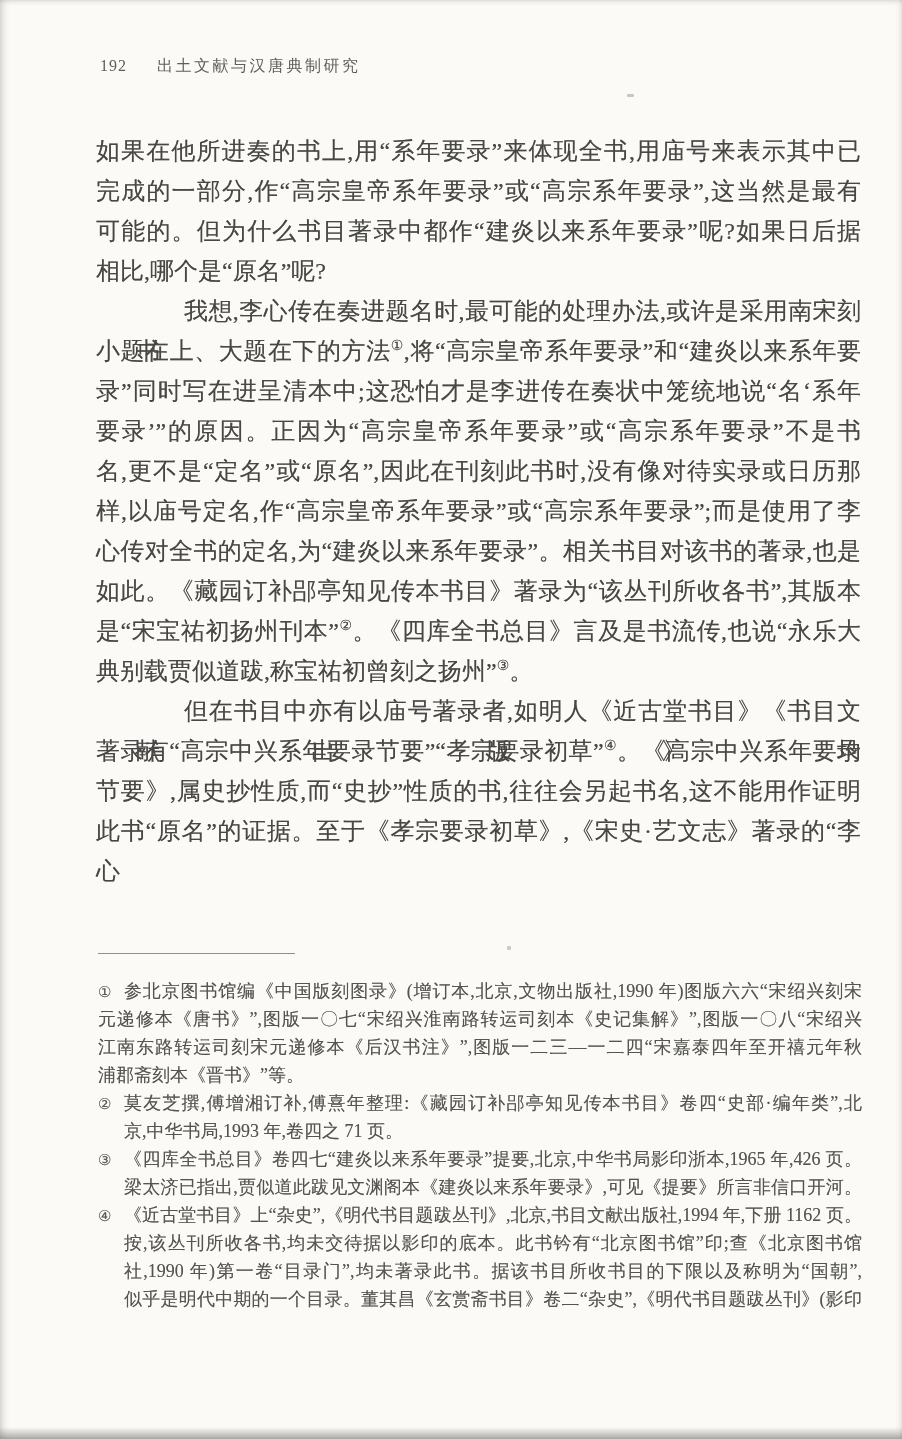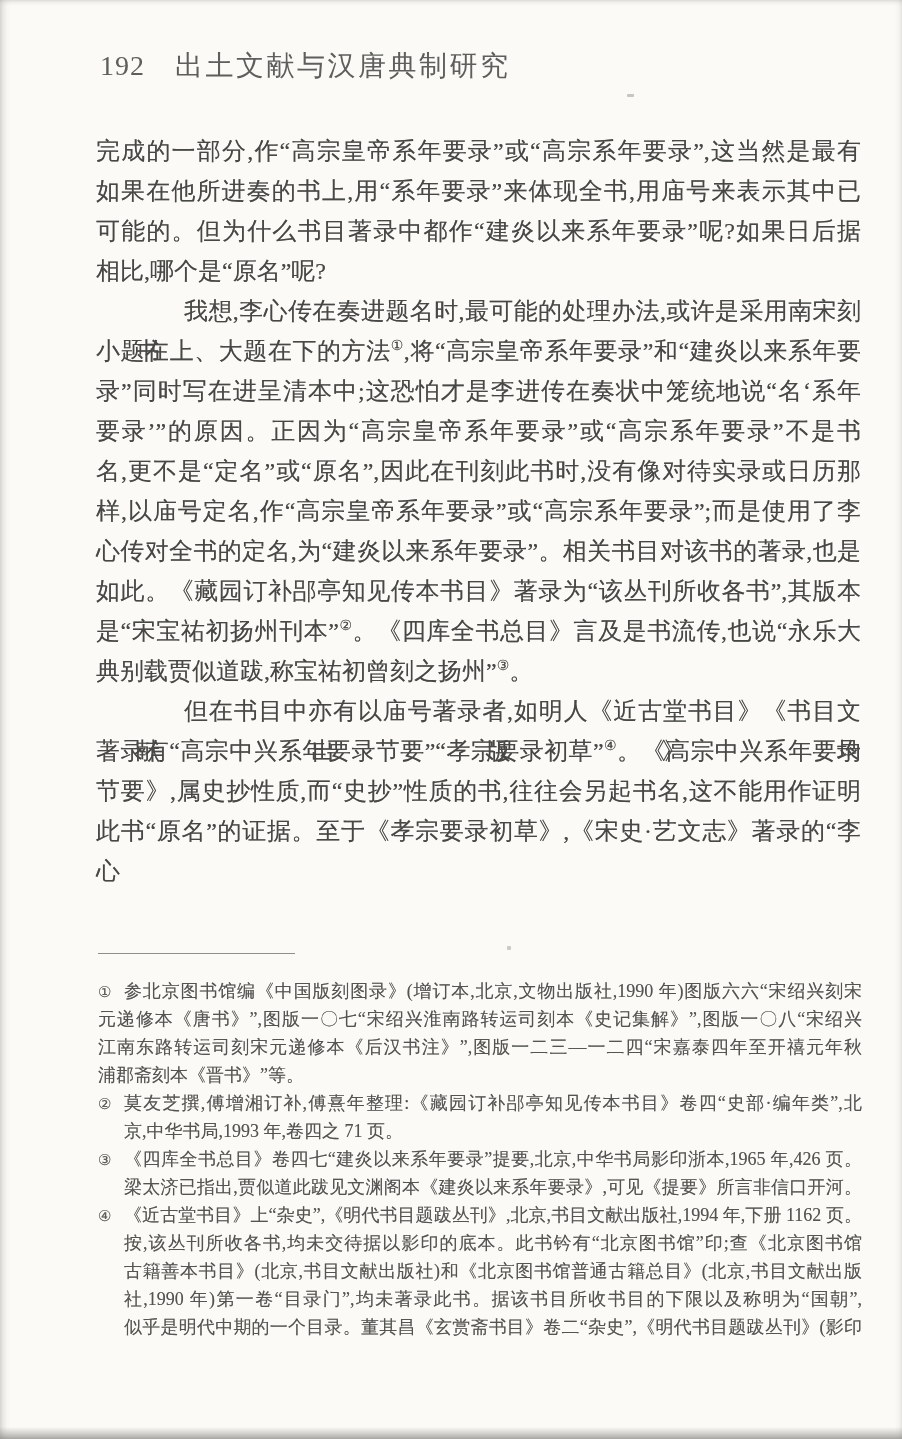--- a/index.html
+++ b/index.html
@@ -16,21 +16,21 @@
       inset -4px 0 7px -4px rgba(60,60,58,.20),
       inset 0 4px 6px -4px rgba(60,60,58,.15);
   }
   .bottom-edge {
     position: absolute; left: 0; right: 0; bottom: 0; height: 12px;
     background: linear-gradient(180deg, rgba(130,130,127,0), rgba(120,120,117,.60));
   }
   .header {
     position: absolute; top: 52px; left: 100px;
     display: flex; align-items: flex-end;
-    color: #5e5e5c; font-size: 28px; line-height: 28px;
+    color: #5e5e5c; font-size: 16px; line-height: 28px;
   }
   .pagenum { letter-spacing: 1px; }
   .booktitle { margin-left: 30px; letter-spacing: 2.5px; }
   .bodytext {
     position: absolute; top: 131px; left: 96px; width: 765px;
     color: #474745; font-size: 24px;
     text-shadow: 0 0 .5px rgba(90,90,88,.55);
   }
   .line {
     line-height: 40px; height: 40px; overflow: visible; white-space: nowrap;
@@ -68,22 +68,22 @@
 <body>
 
 <div class="page">
 
   <div class="header">
     <span class="pagenum">192</span>
     <span class="booktitle">出土文献与汉唐典制研究</span>
   </div>
 
   <div class="bodytext">
+    <div class="line">如果在他所进奏的书上,用“系年要录”来体现全书,用庙号来表示其中已</div>
     <div class="line">完成的一部分,作“高宗皇帝系年要录”或“高宗系年要录”,这当然是最有</div>
-    <div class="line">如果在他所进奏的书上,用“系年要录”来体现全书,用庙号来表示其中已</div>
     <div class="line">可能的。但为什么书目著录中都作“建炎以来系年要录”呢?如果日后据</div>
     <div class="line short">相比,哪个是“原名”呢?</div>
 
     <div class="line indent">我想,李心传在奏进题名时,最可能的处理办法,或许是采用南宋刻书</div>
     <div class="line">小题在上、大题在下的方法<sup>①</sup>,将“高宗皇帝系年要录”和“建炎以来系年要</div>
     <div class="line">录”同时写在进呈清本中;这恐怕才是李进传在奏状中笼统地说“名‘系年</div>
     <div class="line">要录’”的原因。正因为“高宗皇帝系年要录”或“高宗系年要录”不是书</div>
     <div class="line">名,更不是“定名”或“原名”,因此在刊刻此书时,没有像对待实录或日历那</div>
     <div class="line">样,以庙号定名,作“高宗皇帝系年要录”或“高宗系年要录”;而是使用了李</div>
     <div class="line">心传对全书的定名,为“建炎以来系年要录”。相关书目对该书的著录,也是</div>
@@ -114,21 +114,20 @@
     </div>
     <div class="footnote">
       <span class="fnmarker">③</span>
       <div class="fline">《四库全书总目》卷四七“建炎以来系年要录”提要,北京,中华书局影印浙本,1965 年,426 页。</div>
       <div class="fline">梁太济已指出,贾似道此跋见文渊阁本《建炎以来系年要录》,可见《提要》所言非信口开河。</div>
     </div>
     <div class="footnote">
       <span class="fnmarker">④</span>
       <div class="fline">《近古堂书目》上“杂史”,《明代书目题跋丛刊》,北京,书目文献出版社,1994 年,下册 1162 页。</div>
       <div class="fline">按,该丛刊所收各书,均未交待据以影印的底本。此书钤有“北京图书馆”印;查《北京图书馆</div>
-      <div class="fline">古籍善本书目》(北京,书目文献出版社)和《北京图书馆普通古籍总目》(北京,书目文献出版</div>
       <div class="fline">社,1990 年)第一卷“目录门”,均未著录此书。据该书目所收书目的下限以及称明为“国朝”,</div>
       <div class="fline">似乎是明代中期的一个目录。董其昌《玄赏斋书目》卷二“杂史”,《明代书目题跋丛刊》(影印</div>
     </div>
   </div>
 
   <div class="speck speck-a"></div>
   <div class="speck speck-b"></div>
   <div class="bottom-edge"></div>
 </div>
 

